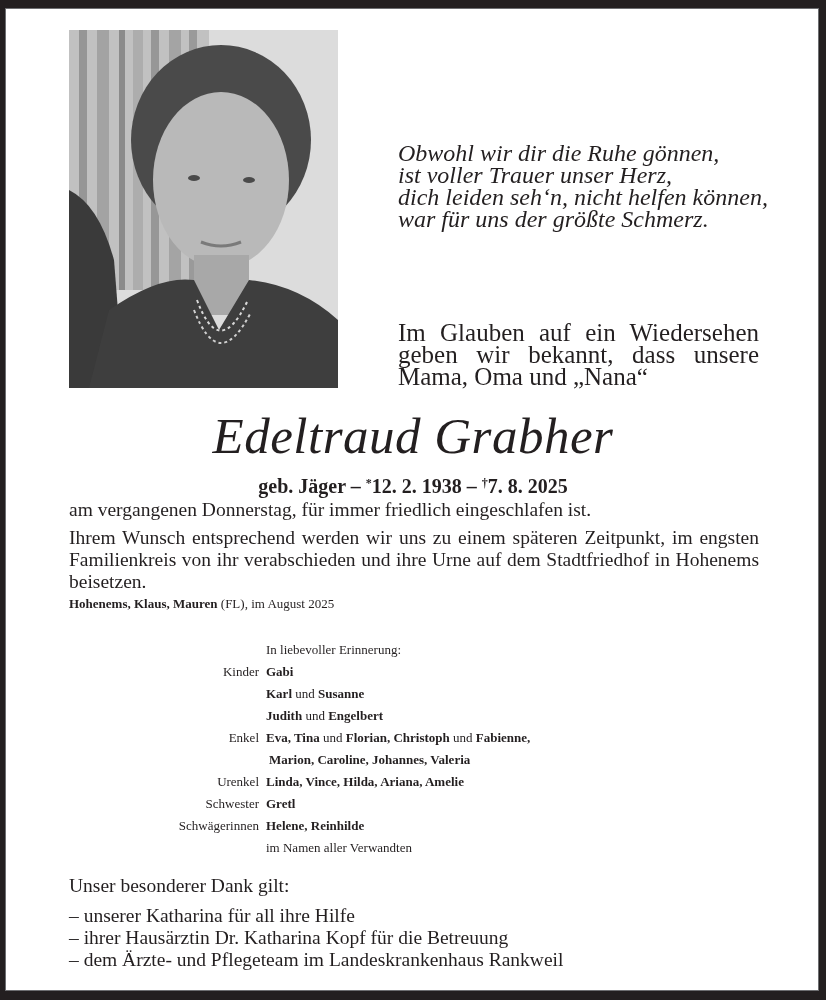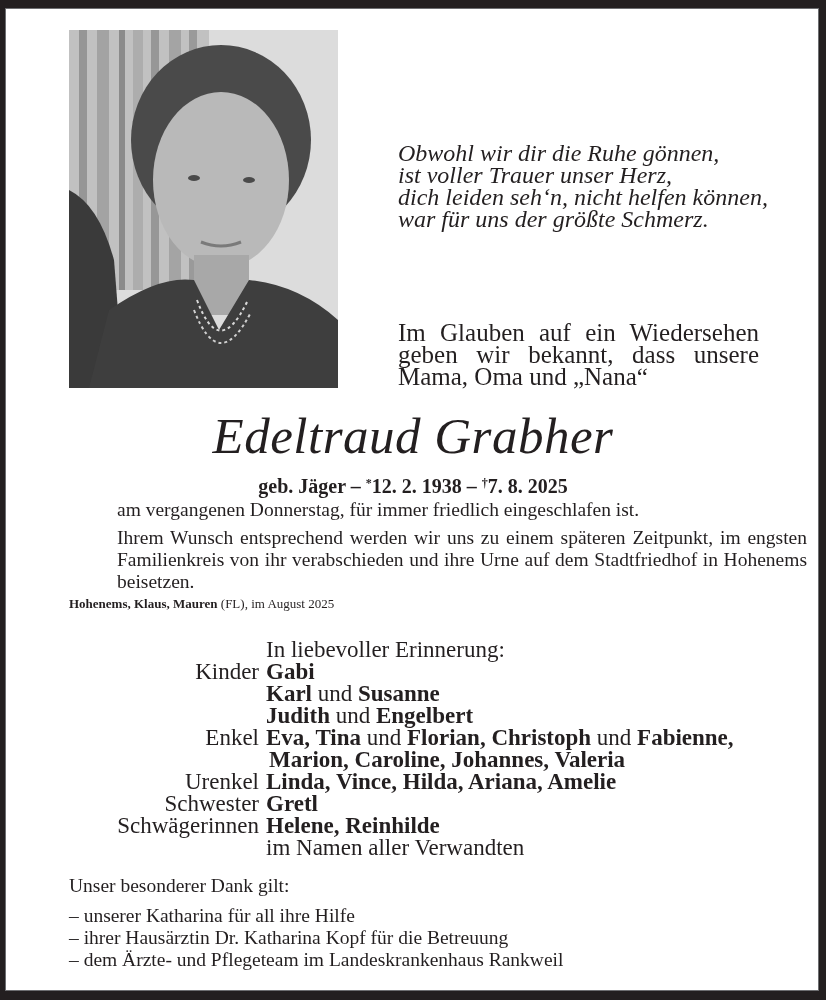--- a/index.html
+++ b/index.html
@@ -64,31 +64,30 @@
     line-height: 24px;
   }
   .dates sup { font-size: 12px; vertical-align: 6px; }
   .body-text {
     position: absolute;
     left: 63px; width: 690px;
     font-size: 19.5px;
     line-height: 22px;
     text-align: justify;
     text-align-last: left;
-    margin-left: 48px;
   }
   .t1 { top: 490px; }
   .t2 { top: 518px; }
   .place { position: absolute; left: 63px; top: 584px; font-size: 13px; line-height: 22px; }
   .place b { font-weight: bold; }
   .family {
     position: absolute;
     left: 63px; top: 630px;
     width: 700px;
-    font-size: 23px;
+    font-size: 13px;
     line-height: 22px;
   }
   .frow { display: flex; }
   .frole { width: 197px; text-align: right; padding-right: 7px; box-sizing: border-box; flex: none; }
   .fnames { flex: 1; }
   .fnames b { font-weight: bold; }
   .thanks {
     position: absolute;
     left: 63px; top: 866px;
     font-size: 19.5px;

